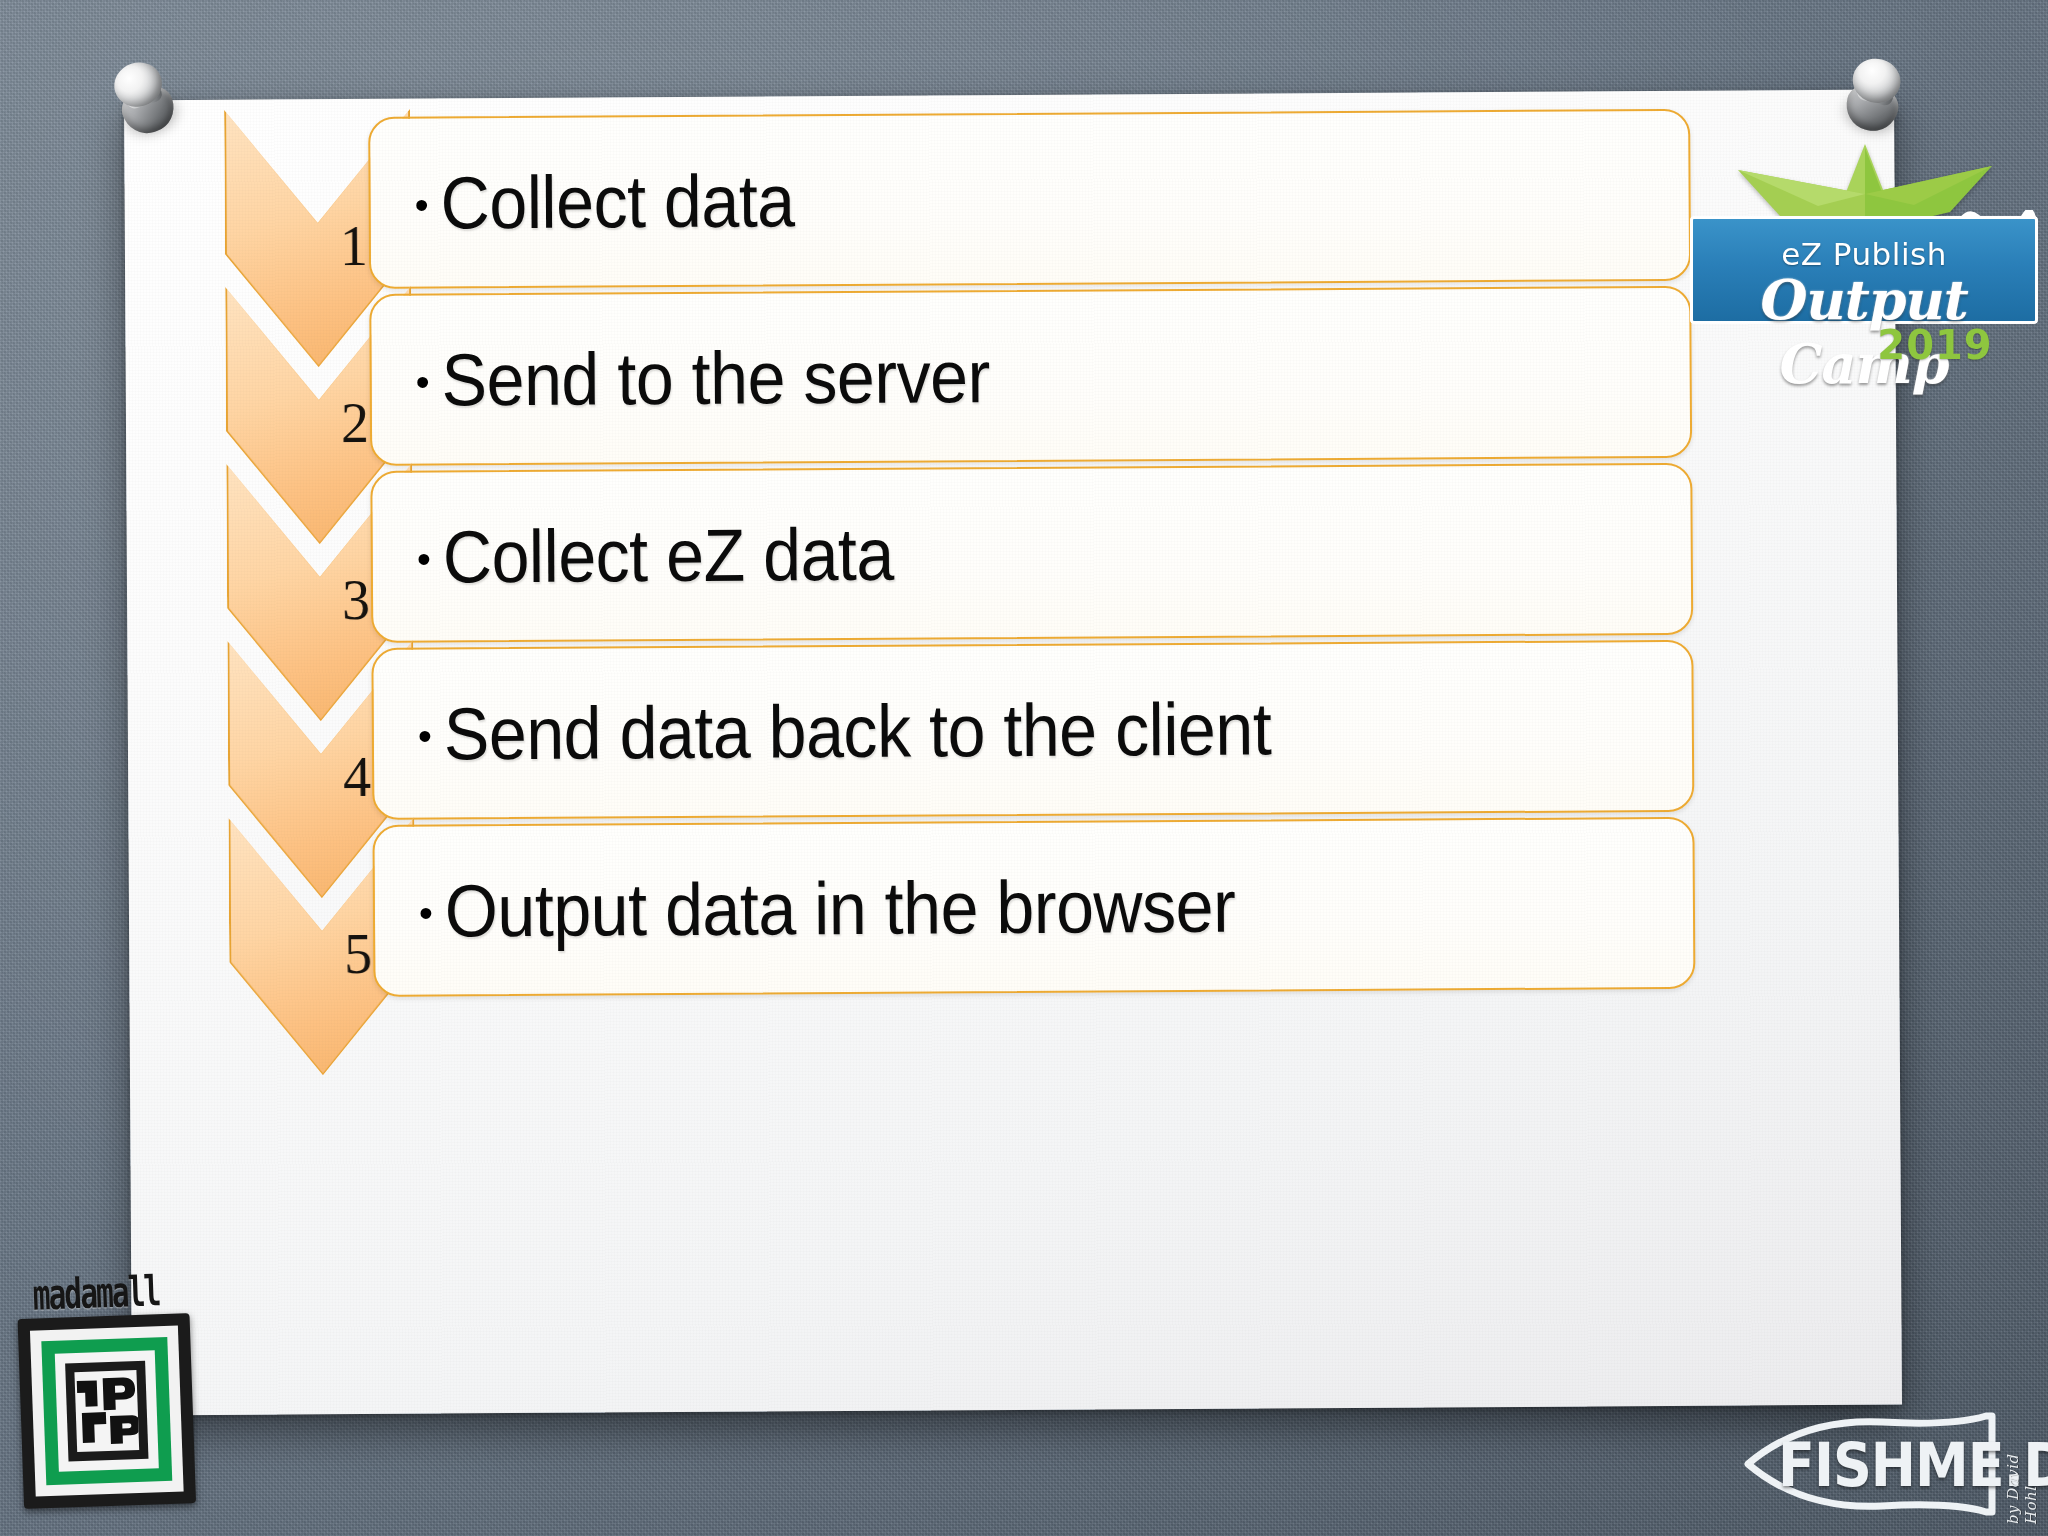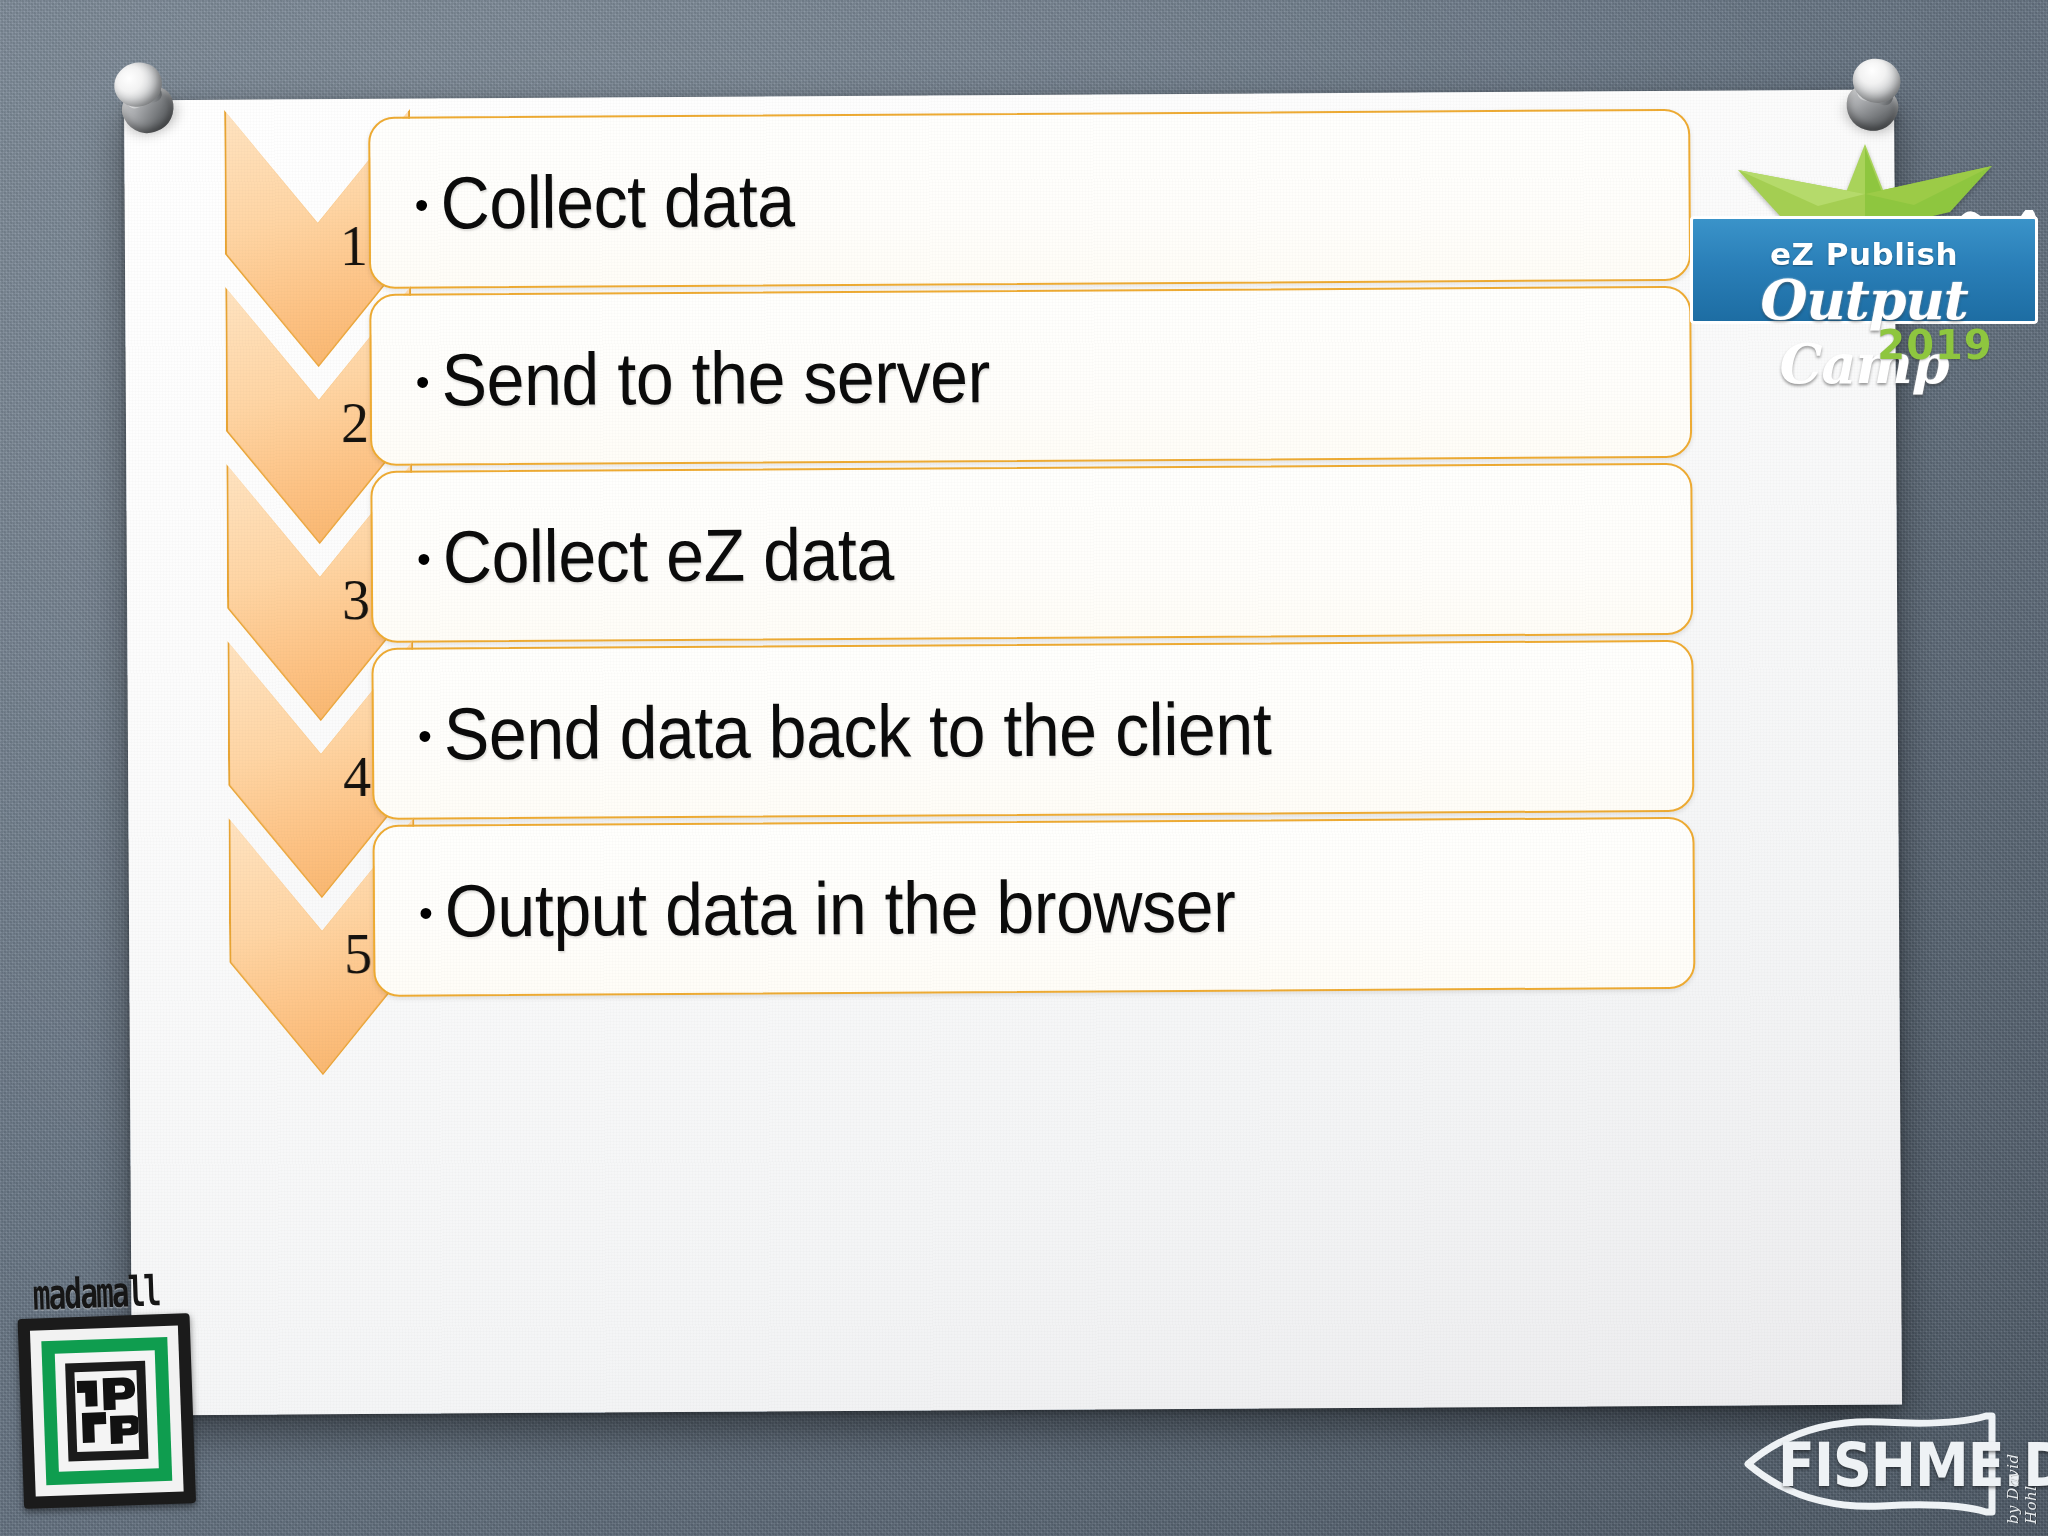--- a/index.html
+++ b/index.html
@@ -144,21 +144,21 @@
     -webkit-mask-image:
       radial-gradient(circle 11px at 13px -2px, transparent 11px, #000 11.5px),
       linear-gradient(#000,#000);
     border:3px solid #ffffff;
     border-radius:4px;
     box-shadow:0 2px 4px rgba(0,0,0,.3);
   }
   #sc-wave{ position:absolute; left:0; top:70px; width:348px; height:22px; }
   #sc-pub{
     position:absolute; left:0; top:96px; width:348px; text-align:center;
-    color:#fff; font-family:"DejaVu Sans", sans-serif; font-weight:bold;
+    color:#fff; font-family:"DejaVu Sans", sans-serif; font-weight:normal;
     font-size:31px; letter-spacing:.5px;
     text-shadow:0 1px 2px rgba(0,0,0,.35);
   }
   #sc-summer{
     position:absolute; left:-6px; top:128px; width:360px; text-align:center;
     color:#fff; font-family:"DejaVu Serif", serif; font-weight:bold; font-style:italic;
     font-size:54px; letter-spacing:-1px;
     text-shadow:0 2px 3px rgba(0,0,0,.40), 0 0 2px rgba(255,255,255,.8);
   }
   #sc-year{

